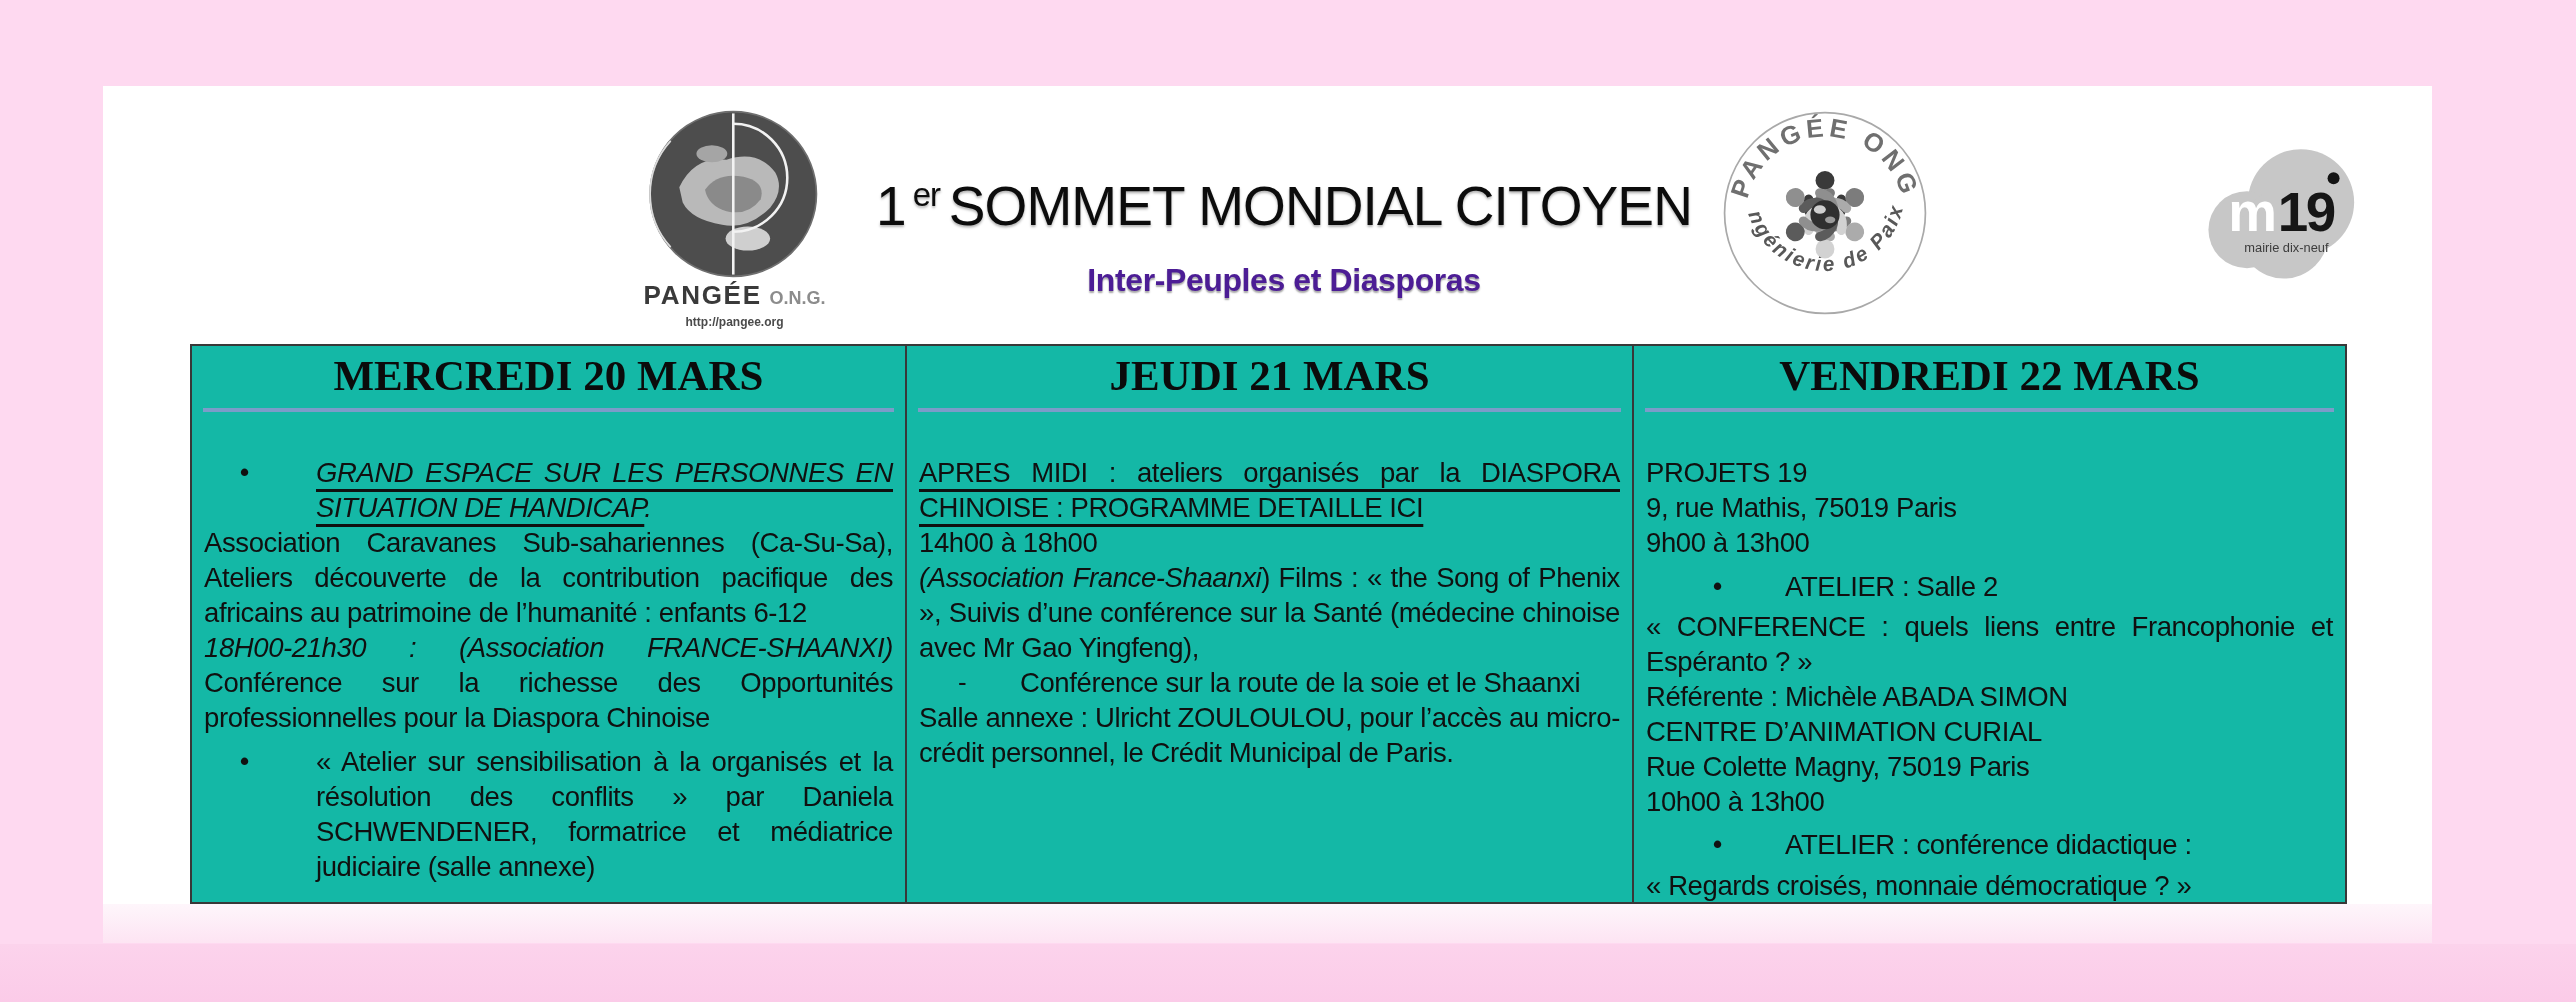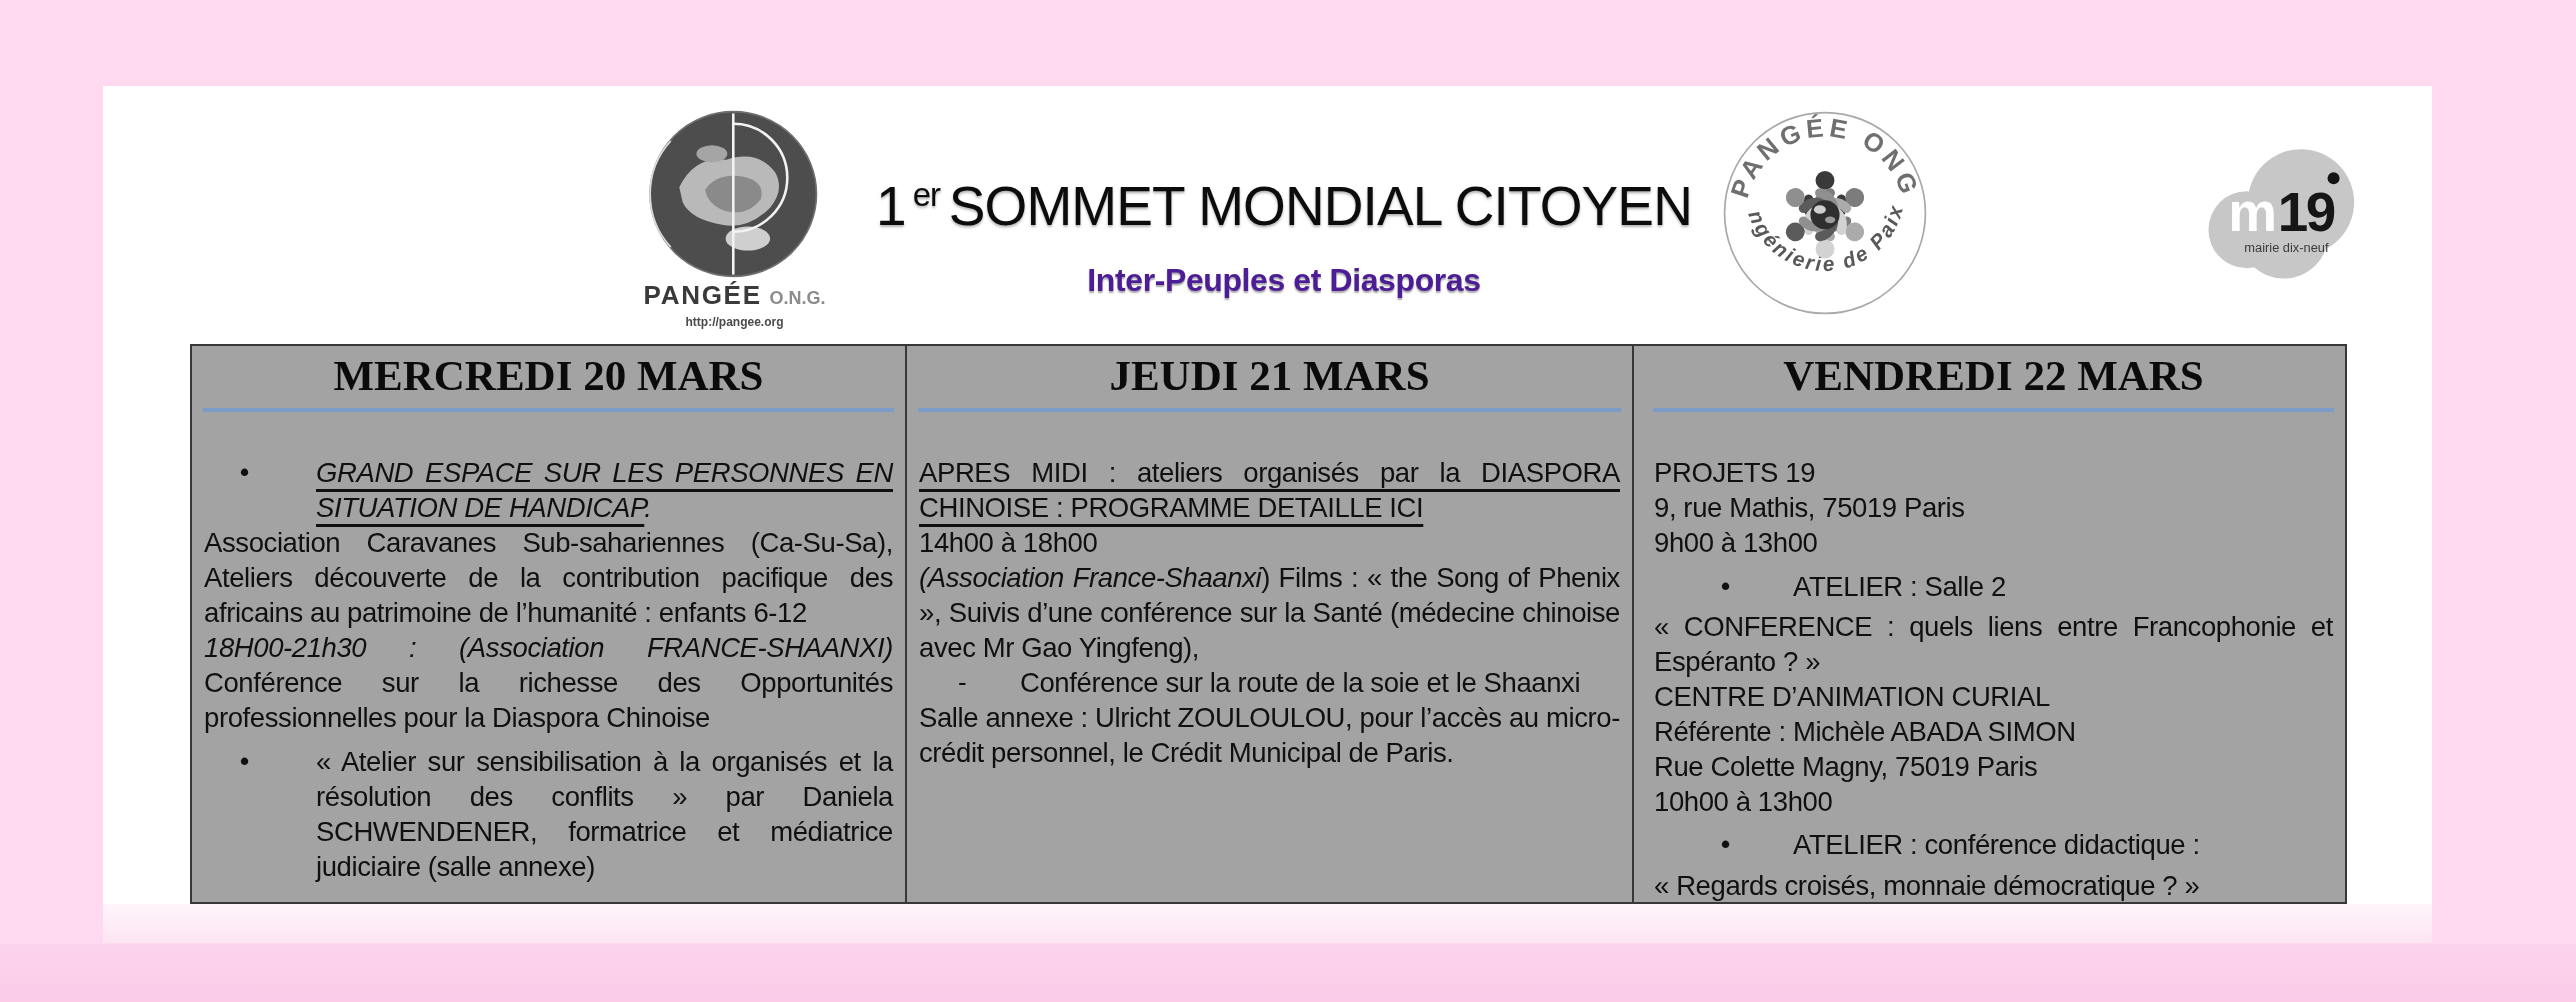--- a/index.html
+++ b/index.html
@@ -29,25 +29,25 @@
   .sealT{font-family:"Liberation Sans",sans-serif;font-size:30px;font-weight:700;fill:#6f6f6f;letter-spacing:5px;}
   .sealB{font-family:"Liberation Sans",sans-serif;font-style:italic;font-size:24px;font-weight:700;fill:#585858;letter-spacing:3px;}
 
   .m19{position:absolute;left:2095px;top:52px;}
   .m19-m{font-family:"Liberation Sans",sans-serif;font-size:64px;font-weight:700;fill:#ffffff;}
   .m19-n{font-family:"Liberation Sans",sans-serif;font-size:64px;font-weight:700;fill:#161616;letter-spacing:-3px;}
   .m19-cap{font-family:"Liberation Sans",sans-serif;font-size:15px;fill:#3c3c3c;text-anchor:middle;}
 
   
   .table{position:absolute;left:87px;top:258px;width:2157px;height:560px;display:flex;
-         border:2.6px solid #383838;overflow:hidden;background:#a3a3a3;box-sizing:border-box;}
+         border:2.6px solid #383838;overflow:hidden;background:#14b8a6;box-sizing:border-box;}
   .col{box-sizing:border-box;overflow:hidden;}
   .col0{width:715px;border-right:2.6px solid #383838;}
   .col1{width:727px;border-right:2.6px solid #383838;}
-  .col2{flex:1;padding-left:8px;}
+  .col2{flex:1;}
   .day-hdr{position:relative;height:66px;}
   .day-title{font-family:"Liberation Serif",serif;font-weight:700;font-size:43px;text-align:center;
              line-height:60px;color:#0b0b0b;}
   .rule{position:absolute;left:11px;right:11px;bottom:0;height:4.3px;background:#7b9cc9;}
   .col-body{padding:43px 12px 0 12px;}
 
   .txt{margin:0;font-size:27.5px;line-height:35px;letter-spacing:-0.4px;color:#101010;}
   .just{text-align:justify;}
   .b{font-weight:400;}
   .i{font-style:italic;}
@@ -182,22 +182,22 @@
         </div>
         <div class="col-body">
           <p class="txt"><span class="b">PROJETS 19</span></p>
           <p class="txt"><span class="b">9, rue Mathis, 75019 Paris</span></p>
           <p class="txt"><span class="b">9h00 à 13h00</span></p>
           <div class="li li3 gt gb">
             <span class="mk">•</span>
             <p class="txt grow"><span class="b">ATELIER : Salle 2</span></p>
           </div>
           <p class="txt just"><span class="b">« CONFERENCE : quels liens entre Francophonie et Espéranto ? »</span></p>
+          <p class="txt"><span class="b">Référente : Michèle ABADA SIMON</span></p>
           <p class="txt"><span class="b">CENTRE D’ANIMATION CURIAL</span></p>
-          <p class="txt"><span class="b">Référente : Michèle ABADA SIMON</span></p>
           <p class="txt"><span class="b">Rue Colette Magny, 75019 Paris</span></p>
           <p class="txt"><span class="b">10h00 à 13h00</span></p>
           <div class="li li3 gt gb">
             <span class="mk">•</span>
             <p class="txt grow"><span class="b">ATELIER : </span><span>conférence didactique :</span></p>
           </div>
           <p class="txt"><span class="b">« Regards croisés, monnaie démocratique ? »</span></p>
         </div>
       </div>
 

